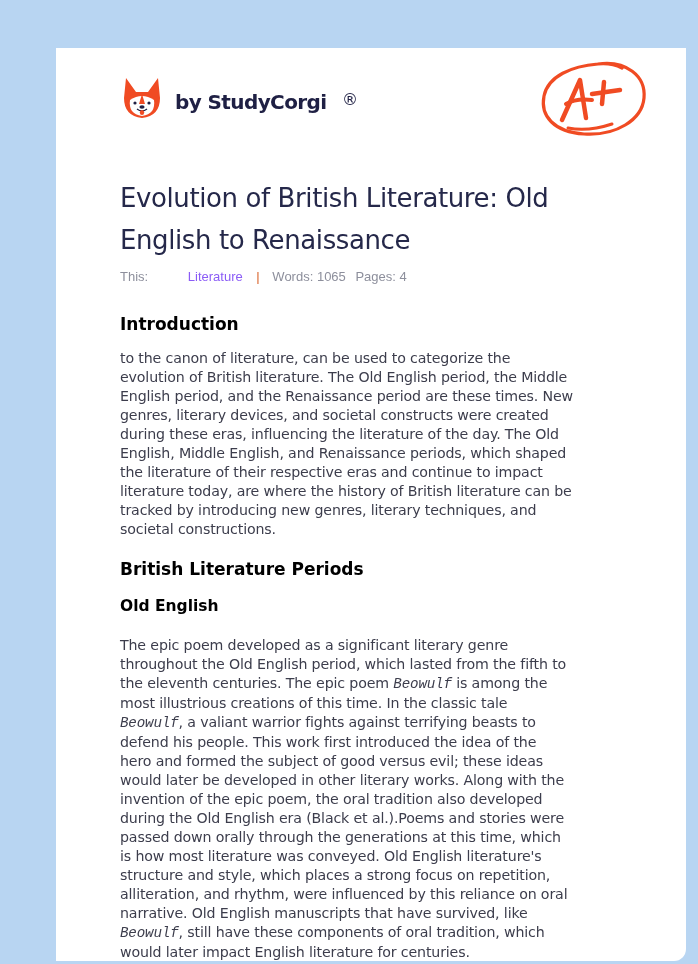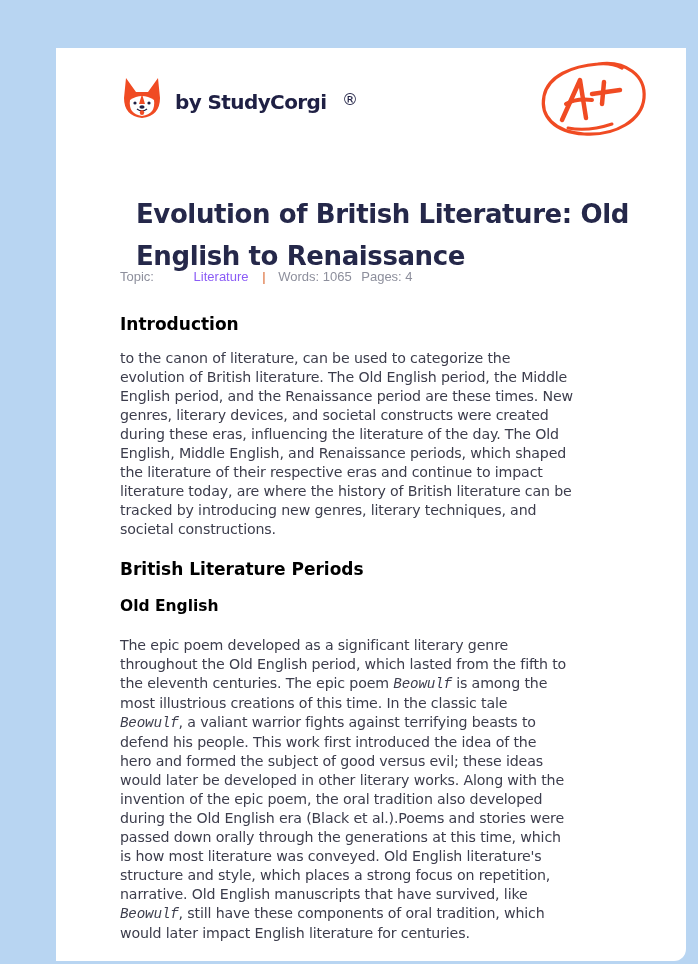--- a/index.html
+++ b/index.html
@@ -30,22 +30,22 @@
     .reg {
       position: absolute; left: 222px; top: 14px;
       font-size: 16px; color: #1f2044;
       font-family: "DejaVu Sans", sans-serif;
     }
     .grade { position: absolute; left: 482px; top: 10px; width: 112px; height: 82px; }
     .content {
       position: absolute; left: 64px; top: 0; width: 520px;
     }
     .title {
-      position: absolute; top: 129px; left: 0; width: 520px; margin: 16px;
-      font-family: "DejaVu Sans", sans-serif; font-weight: bold;
+      position: absolute; top: 129px; left: 0; width: 520px; margin: 0;
+      font-family: "DejaVu Sans", sans-serif; font-weight: normal;
       font-size: 26px; line-height: 42px; letter-spacing: -0.4px;
       color: #25284a;
     }
     .meta {
       position: absolute; top: 221px; left: 0;
       font-family: "Liberation Sans", sans-serif;
       font-size: 13px; color: #8d8f9c; white-space: nowrap;
     }
     .meta .topic-val { color: #8b5cf6; padding-left: 36px; }
     .meta .sep { color: #d9622a; margin: 0 9px 0 10px; }
@@ -95,21 +95,21 @@
     <path d="M30 70 Q50 74 74 66" stroke="#f04b23" stroke-width="3" fill="none" stroke-linecap="round"></path>
   </svg>
 
   <div class="content">
     <h1 class="title">
       <span style="display:block">Evolution of British Literature: Old</span>
       <span style="display:block">English to Renaissance</span>
     </h1>
 
     <div class="meta">
-      <span>Topic:</span>
+      <span>This:</span>
       <span class="topic-val">Literature</span>
       <span class="sep">|</span>
       <span>Words: 1065</span>
       <span class="pages">Pages: 4</span>
     </div>
 
     <h2 style="top:266px">Introduction</h2>
 
     <p class="para" id="intro" style="top:301px">
         <span class="line">to the canon of literature, can be used to categorize the</span>
@@ -135,18 +135,19 @@
         <span class="line">most illustrious creations of this time. In the classic tale</span>
         <span class="line"><em>Beowulf</em>, a valiant warrior fights against terrifying beasts to</span>
         <span class="line">defend his people. This work first introduced the idea of the</span>
         <span class="line">hero and formed the subject of good versus evil; these ideas</span>
         <span class="line">would later be developed in other literary works. Along with the</span>
         <span class="line">invention of the epic poem, the oral tradition also developed</span>
         <span class="line">during the Old English era (Black et al.).Poems and stories were</span>
         <span class="line">passed down orally through the generations at this time, which</span>
         <span class="line">is how most literature was conveyed. Old English literature's</span>
         <span class="line">structure and style, which places a strong focus on repetition,</span>
+        <span class="line">alliteration, and rhythm, were influenced by this reliance on oral</span>
         <span class="line">narrative. Old English manuscripts that have survived, like</span>
         <span class="line"><em>Beowulf</em>, still have these components of oral tradition, which</span>
         <span class="line">would later impact English literature for centuries.</span>
       </p>
   </div>
 </div>
 
 </body></html>

